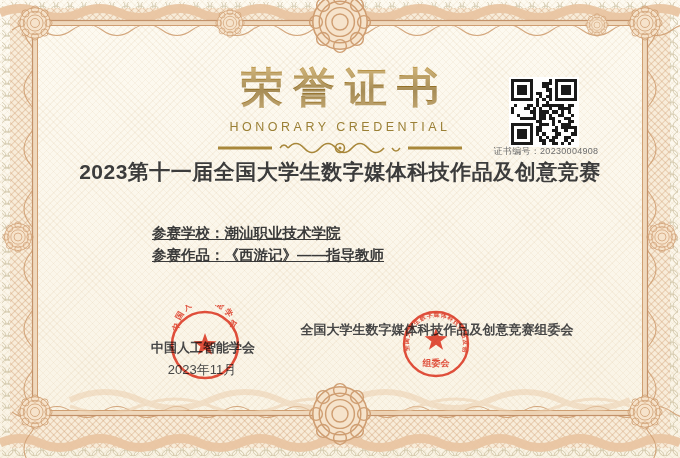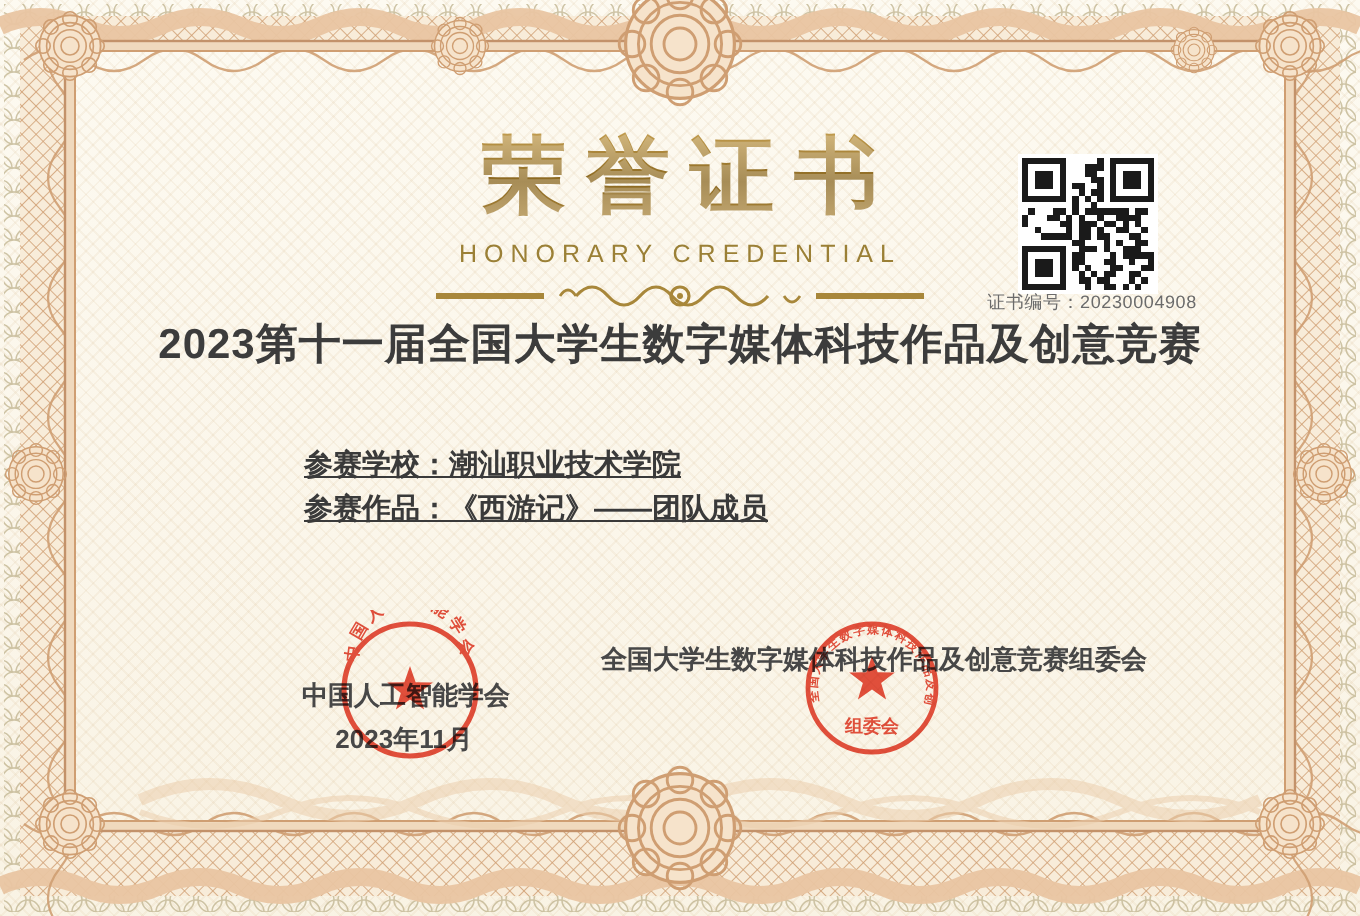--- a/index.html
+++ b/index.html
@@ -32,21 +32,21 @@
     font-size:21px;font-weight:700;color:#3c3c3c;letter-spacing:.5px;
   }
   .award{
     left:0;top:191px;width:100%;text-align:center;
     font-size:25px;font-weight:700;color:#d04a24;letter-spacing:2.5px;
   }
   .fields{left:152px;top:222px;font-size:14.5px;font-weight:600;color:#3a3a3a;text-decoration:underline;}
   .fields .row{height:22.2px;line-height:22.2px;white-space:nowrap;}
   .issuer-name{font-size:13px;font-weight:700;color:#474747;text-align:center;white-space:nowrap;}
   .issuer-left{left:103px;top:339px;width:200px;}
-  .issuer-date{left:102px;top:361px;width:200px;font-size:13px;font-weight:700;color:#474747;text-align:center;}
+  .issuer-date{left:102px;top:361px;width:200px;font-size:13px;font-weight:400;color:#474747;text-align:center;}
   .issuer-right{left:297px;top:321px;width:280px;}
   .seal{mix-blend-mode:multiply;opacity:.88;}
   .seal-left{left:165px;top:305px;}
   .seal-right{left:398px;top:306px;}
 </style>
 </head>
 <body>
 
 <div id="cert">
 
@@ -353,21 +353,21 @@
         <rect x="16" y="20" width="1" height="1" fill="#1a1a1a"></rect>
         <rect x="18" y="20" width="1" height="1" fill="#1a1a1a"></rect>
       </svg>
   </div>
   <div class="abs qr-label">证书编号：20230004908</div>
 
   <div class="abs headline">2023第十一届全国大学生数字媒体科技作品及创意竞赛</div>
 
   <div class="abs fields">
     <div class="row"><span>参赛学校：</span><span>潮汕职业技术学院</span></div>
-    <div class="row"><span>参赛作品：</span><span>《西游记》——团队成员</span></div>
+    <div class="row"><span>参赛作品：</span><span>《西游记》——指导教师</span></div>
   </div>
 
   <div class="abs issuer-name issuer-left">中国人工智能学会</div>
   <div class="abs issuer-date">2023年11月</div>
   <div class="abs issuer-name issuer-right">全国大学生数字媒体科技作品及创意竞赛组委会</div>
 
   <svg class="abs seal seal-left" width="80" height="80" viewBox="-40 -40 80 80">
     <defs>
         <path id="arcL" d="M-25,-8 A26.2,26.2 0 1 1 25,-8" fill="none"></path>
       </defs>

